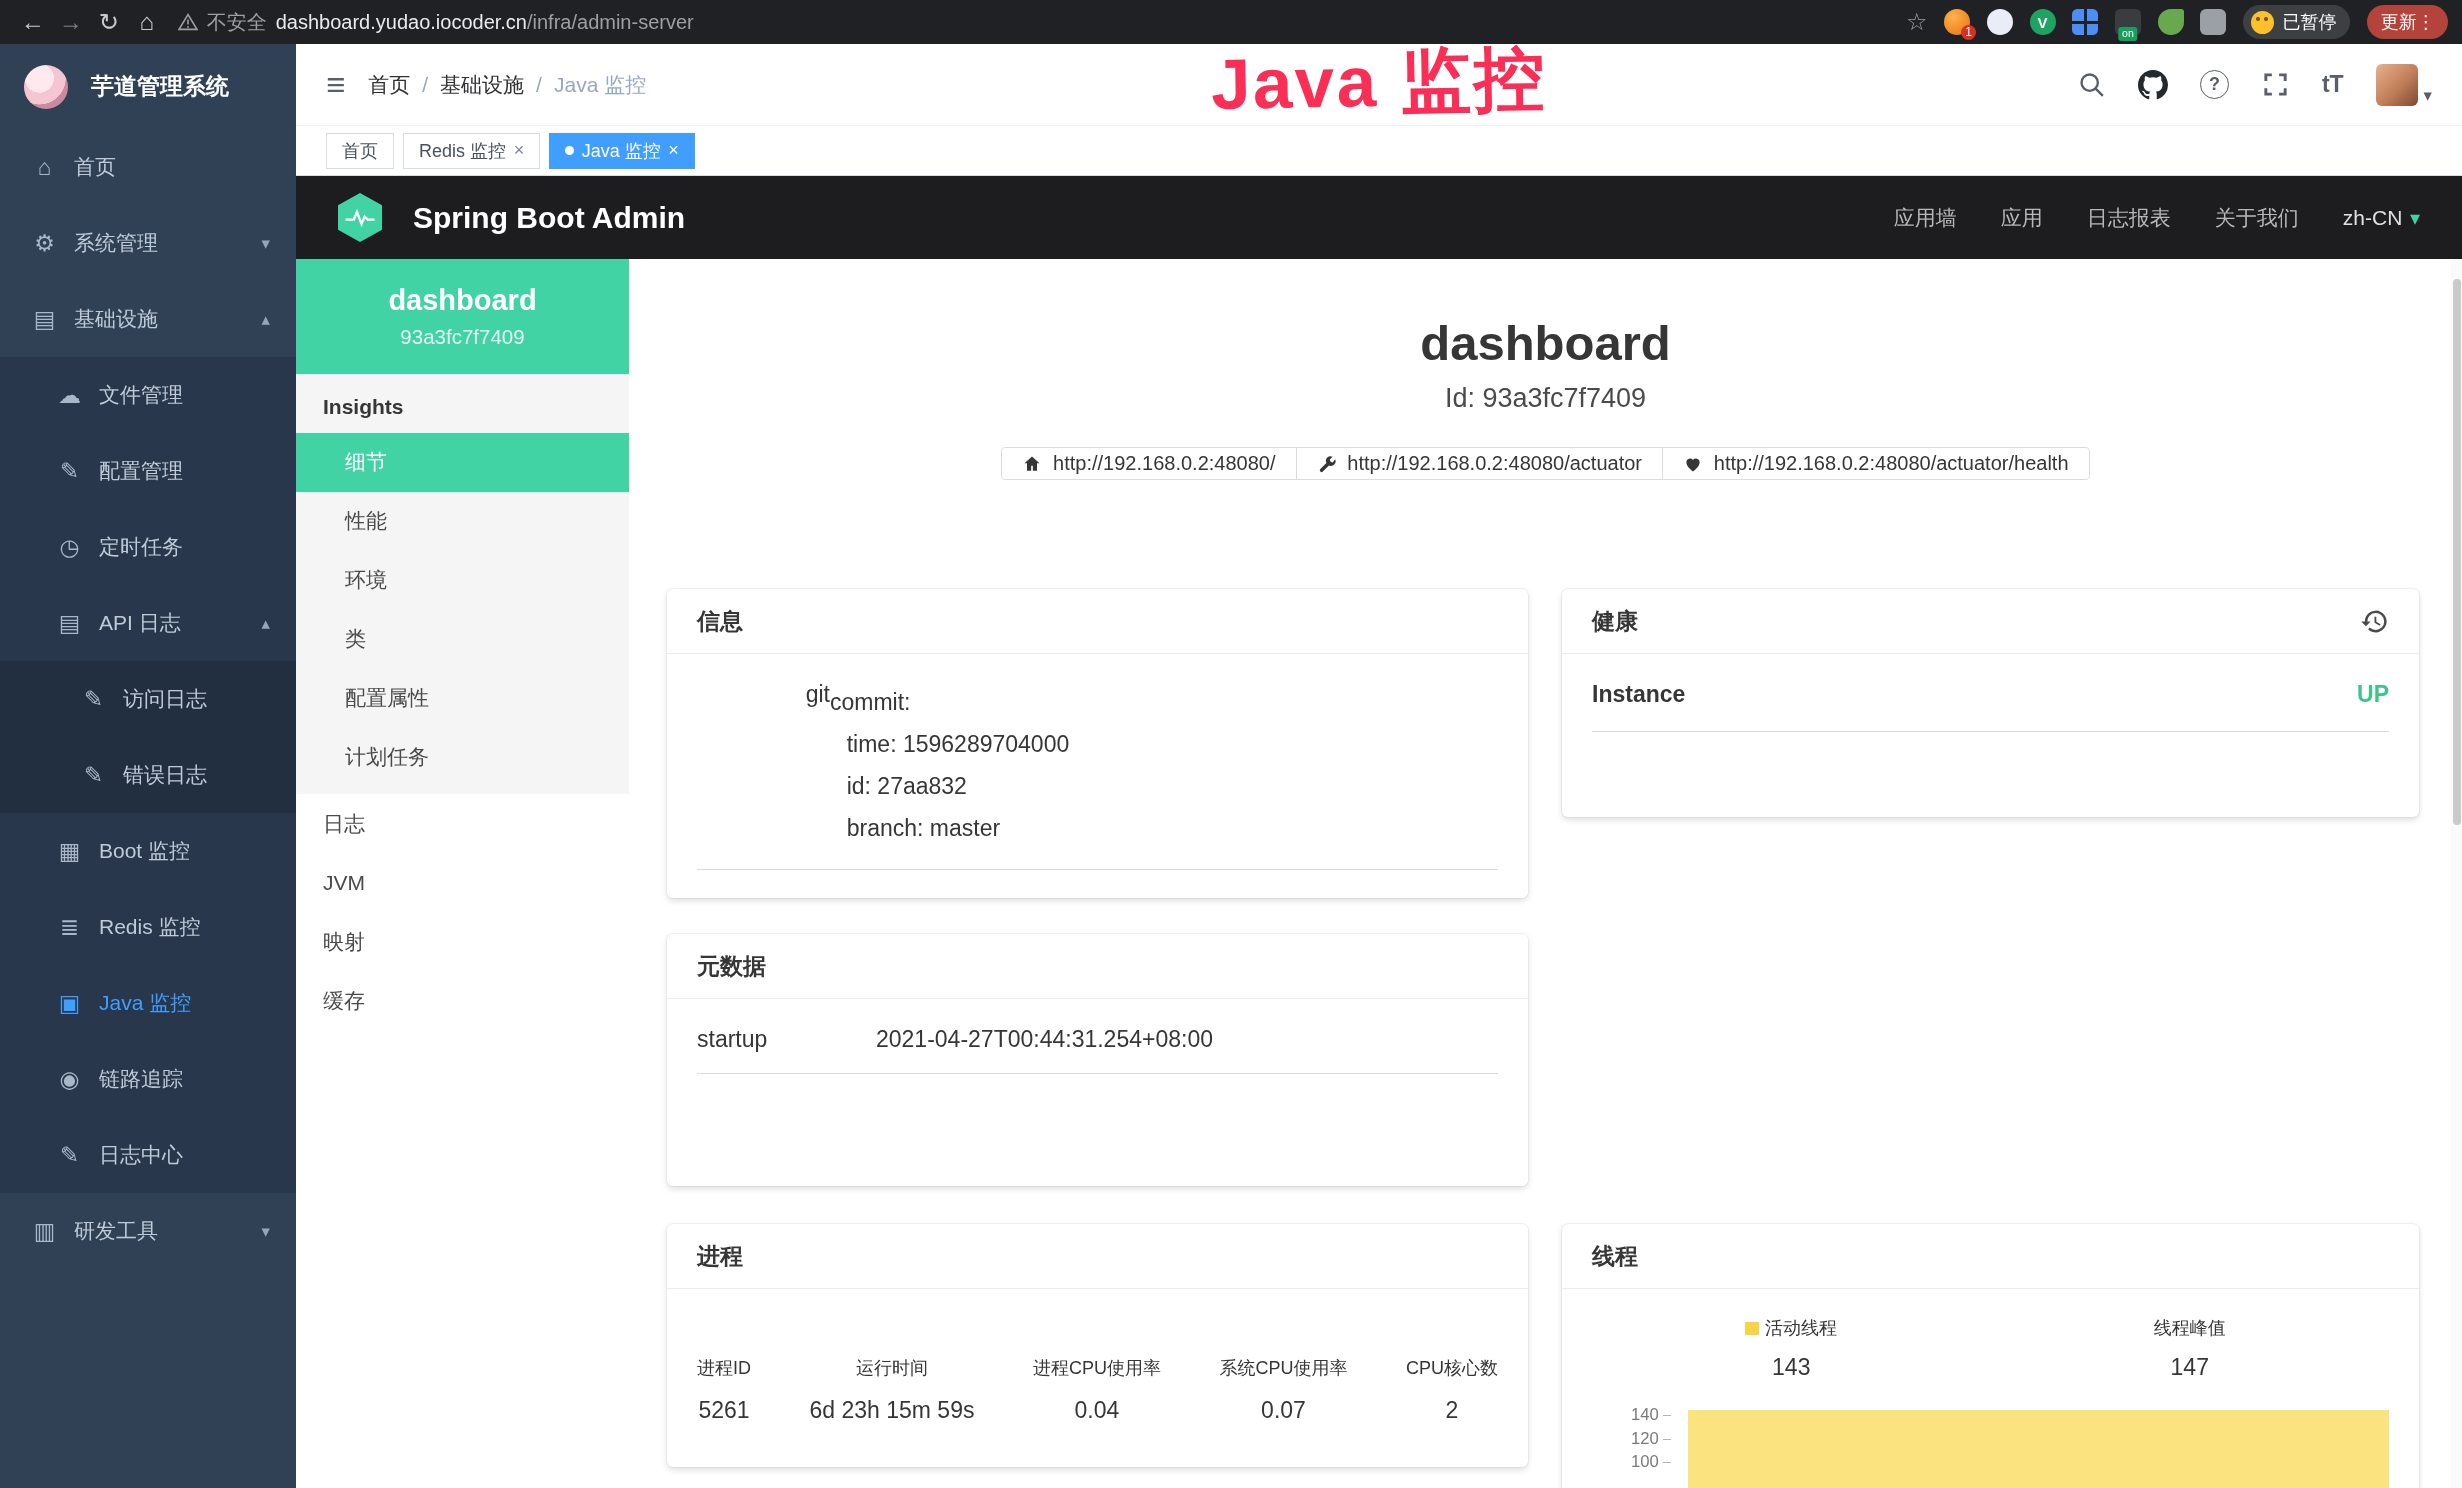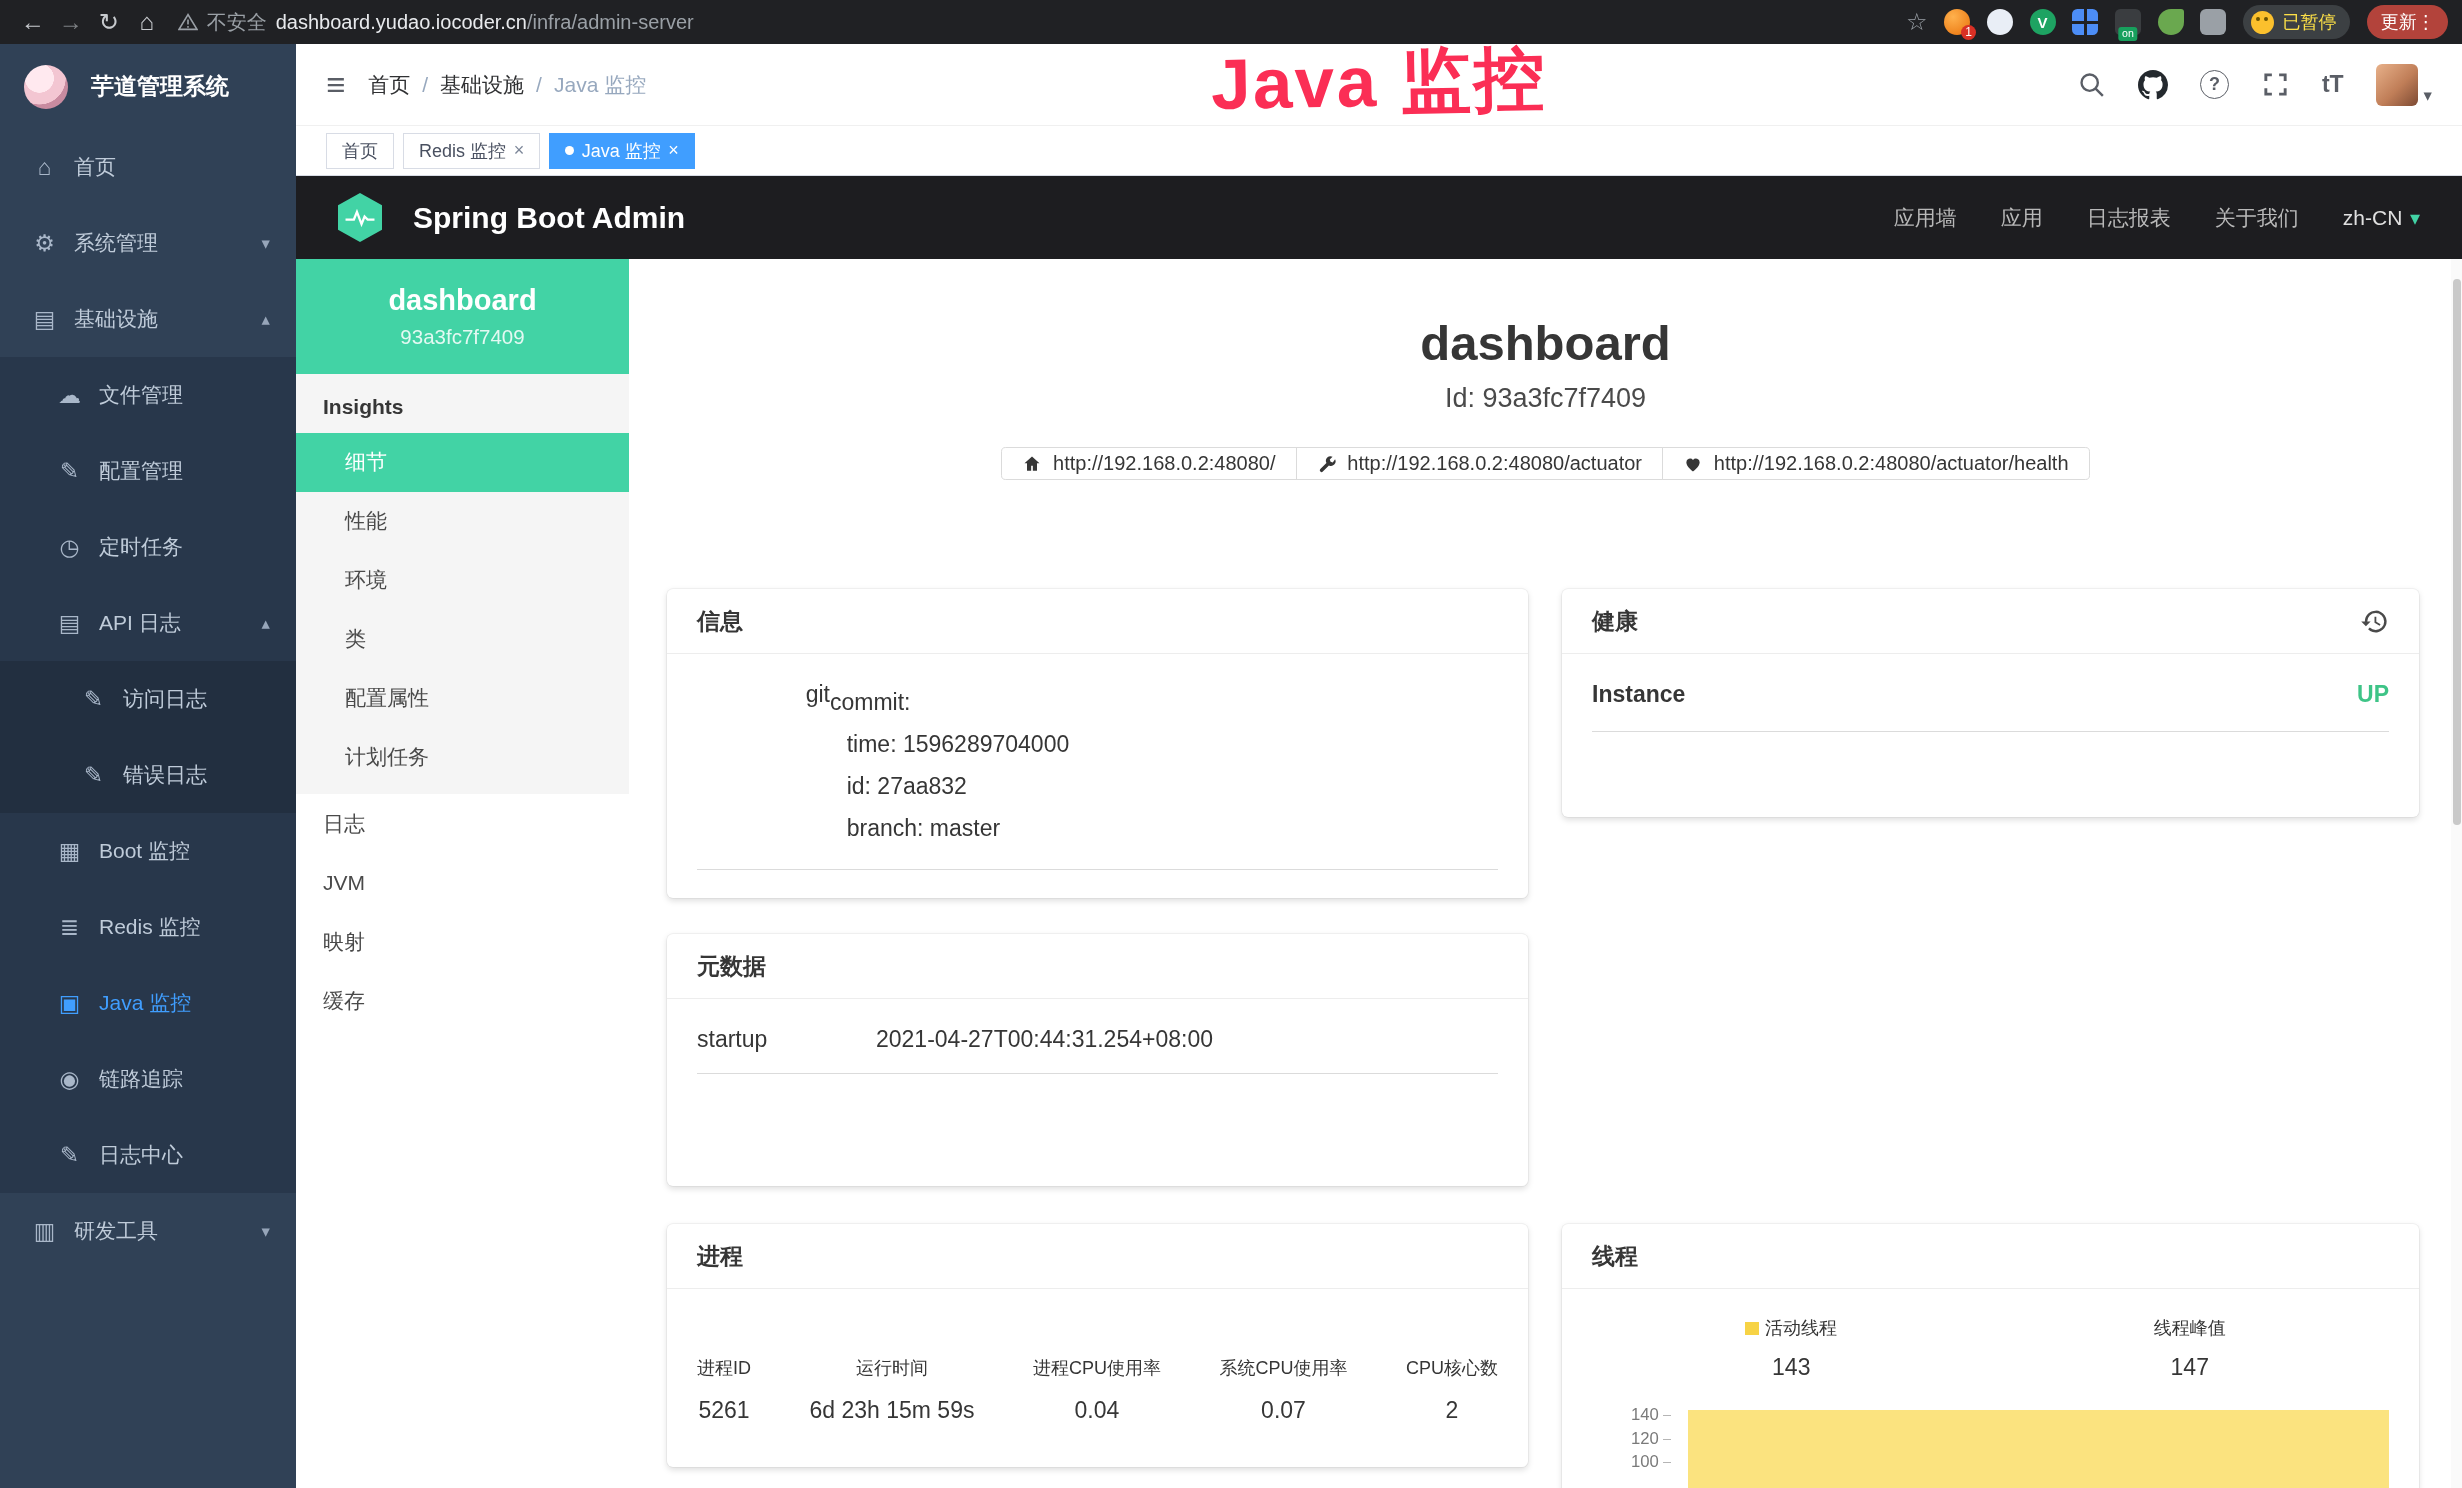--- a/index.html
+++ b/index.html
@@ -26,21 +26,21 @@
       background: linear-gradient(#202124,#202124) center/3px 100% no-repeat,
                   linear-gradient(#202124,#202124) center/100% 3px no-repeat, #4c8df6; }
   .ext-on { background: #3a3d40; border-radius: 5.3px; }
   .ext-leaf { background: #6aa84f; border-radius: 50% 3px 50% 50%; }
   .ext-puzzle { background: #9aa0a6; border-radius: 6px; }
   .mini-badge { position: absolute; right: -6px; bottom: -4.6px; background: #d93025; color: #fff;
                 font-size: 12px; line-height: 15px; min-width: 15px; border-radius: 7.6px; text-align: center; padding: 0 2.3px; }
   .on-badge { position: absolute; bottom: -6px; left: 50%; transform: translateX(-50%); background: #17a05d;
               color: #fff; font-size: 10.6px; border-radius: 3px; padding: 0 3.8px; line-height: 13.7px; }
   .paused-pill { display: flex; align-items: center; gap: 9px; background: #3c4043; border-radius: 20px;
-                 padding: 5.3px 13.7px 5.3px 7.6px; font-size: 18px; color: #fde047; }
+                 padding: 5.3px 13.7px 5.3px 7.6px; font-size: 18px; color: #ffffff; }
   .face { width: 23px; height: 23px; border-radius: 50%; background: #fbc02d; position: relative; }
   .face::before, .face::after { content: ""; position: absolute; top: 6.8px; width: 3.8px; height: 3.8px; background: #6b5300; border-radius: 50%; }
   .face::before { left: 5.3px; } .face::after { right: 5.3px; }
   .update-pill { display: flex; align-items: center; background: #b3433b; border-radius: 20px;
                  padding: 5.3px 13.7px; font-size: 18px; color: #fff; cursor: pointer; }
 
   
   #admin-sidebar { position: absolute; top: 44px; left: 0; width: 296px; bottom: 0; background: #304156; color: #bfcbd9; }
   .logo-row { height: 85px; display: flex; align-items: center; padding-left: 24px; gap: 8px; }
   .logo-img { width: 44px; height: 44px; border-radius: 50%; flex: none;

